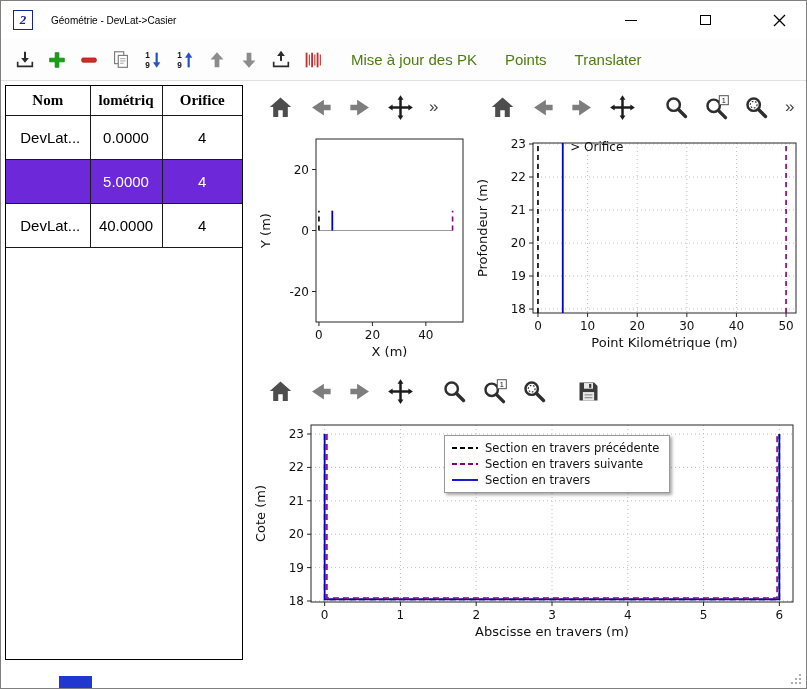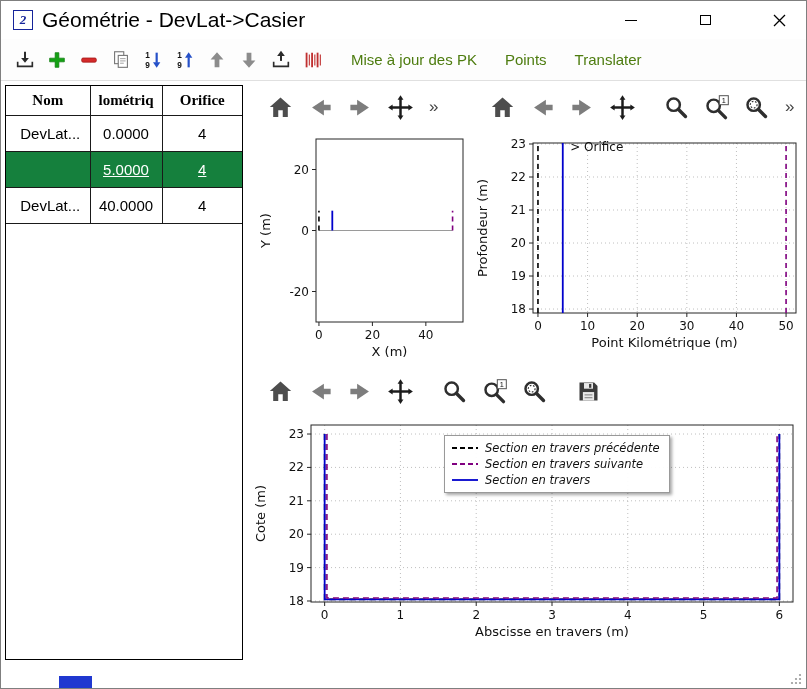--- a/index.html
+++ b/index.html
@@ -2,57 +2,57 @@
 <html><head>
 <meta charset="utf-8">
 <style>
   html,body{margin:0;padding:0;background:#cfcfcf;font-family:"Liberation Sans",sans-serif;}
   #window{position:relative;width:807px;height:689px;background:#ffffff;border:1px solid #7f7f7f;box-sizing:border-box;overflow:hidden;}
 
   
   .titlebar{position:absolute;left:0;top:0;width:100%;height:38px;background:#ffffff;display:flex;align-items:center;}
   .app-icon{width:20px;height:20px;margin-left:12px;border:1px solid #16249a;box-sizing:border-box;color:#16249a;
     font:bold italic 13px "Liberation Serif",serif;display:flex;align-items:center;justify-content:center;background:#fff;}
-  .title-text{margin-left:9px;font-size:21px;color:#000;}
+  .title-text{margin-left:18px;font-size:10px;color:#000;}
   .win-btn{position:absolute;top:0;width:46px;height:38px;display:flex;align-items:center;justify-content:center;cursor:pointer;}
   .min-glyph{width:12px;border-top:1.4px solid #000;}
   .max-glyph{width:11px;height:10px;border:1.2px solid #000;box-sizing:border-box;}
 
   
   .toolbar{position:absolute;left:0;top:38px;width:100%;height:42px;background:#fdfdfd;border-bottom:1px solid #e0e0e0;
     display:flex;align-items:center;padding-left:10px;box-sizing:border-box;}
   .tbtn{width:28px;height:30px;margin-right:4px;display:flex;align-items:center;justify-content:center;border-radius:3px;cursor:pointer;}
   .tbtn svg{width:22px;height:22px;}
   .tb-text{margin-left:12px;padding:4px 8px;font-size:15px;color:#4d7c0f;background:none;border:none;cursor:pointer;font-family:"Liberation Sans",sans-serif;text-align:right;}
 
   
   .left-panel{position:absolute;left:4px;top:84px;width:238px;height:575px;background:#fff;border:1px solid #000;box-sizing:border-box;}
   table.geo{border-collapse:collapse;table-layout:fixed;width:100%;}
   table.geo th,table.geo td{border-right:1px solid #1a1a1a;border-bottom:1px solid #1a1a1a;overflow:hidden;white-space:nowrap;box-sizing:border-box;}
   table.geo th:last-child,table.geo td:last-child{border-right:none;}
   table.geo th{height:29px;font-size:15px;font-weight:bold;text-align:center;font-family:Liberation Serif, serif;}
-  table.geo td{height:36px;font-size:15px;text-align:center;}
+  table.geo td{height:44px;font-size:15px;text-align:center;}
   td.name-cell{text-align:left;padding-left:6px;}
-  tr.selected td{background:#15803d;color:#ffffff;text-decoration:underline;}
+  tr.selected td{background:#6d28d9;color:#ffffff;}
 
   
   .plot-box{position:absolute;background:#fff;}
   .navbar{display:flex;align-items:center;height:44px;padding-left:16px;}
   .navbtn{width:34px;height:34px;margin-right:6px;display:flex;align-items:center;justify-content:center;border-radius:3px;cursor:pointer;}
   .navbtn svg{width:27px;height:27px;}
   .gap{margin-left:14px;}
   .overflow{font-size:17px;color:#444;margin-left:6px;cursor:pointer;user-select:none;}
   svg.plot{display:block;}
   .tick{font-family:"DejaVu Sans",sans-serif;font-size:12px;fill:#111;}
   .axlabel{font-family:"DejaVu Sans",sans-serif;font-size:13px;fill:#111;}
 
   
   .legend{position:absolute;left:197px;top:66px;width:226px;background:rgba(255,255,255,.95);border:1px solid #999;
     box-shadow:2px 2px 3px rgba(0,0,0,.35);padding:4px 6px;box-sizing:border-box;}
-  .legend-row{display:flex;align-items:center;height:16px;font-style:italic;}
+  .legend-row{display:flex;align-items:center;height:16px;}
   .legend-row svg{width:28px;height:10px;margin-right:6px;flex:none;}
   .legend-label{font-family:"DejaVu Sans",sans-serif;font-size:11.5px;color:#111;white-space:nowrap;}
 
   
   .blue-box{position:absolute;left:58px;bottom:0;width:33px;height:12px;background:#2038d0;}
   .grip{position:absolute;right:3px;bottom:2px;}
 </style>
 </head>
 <body>
 

